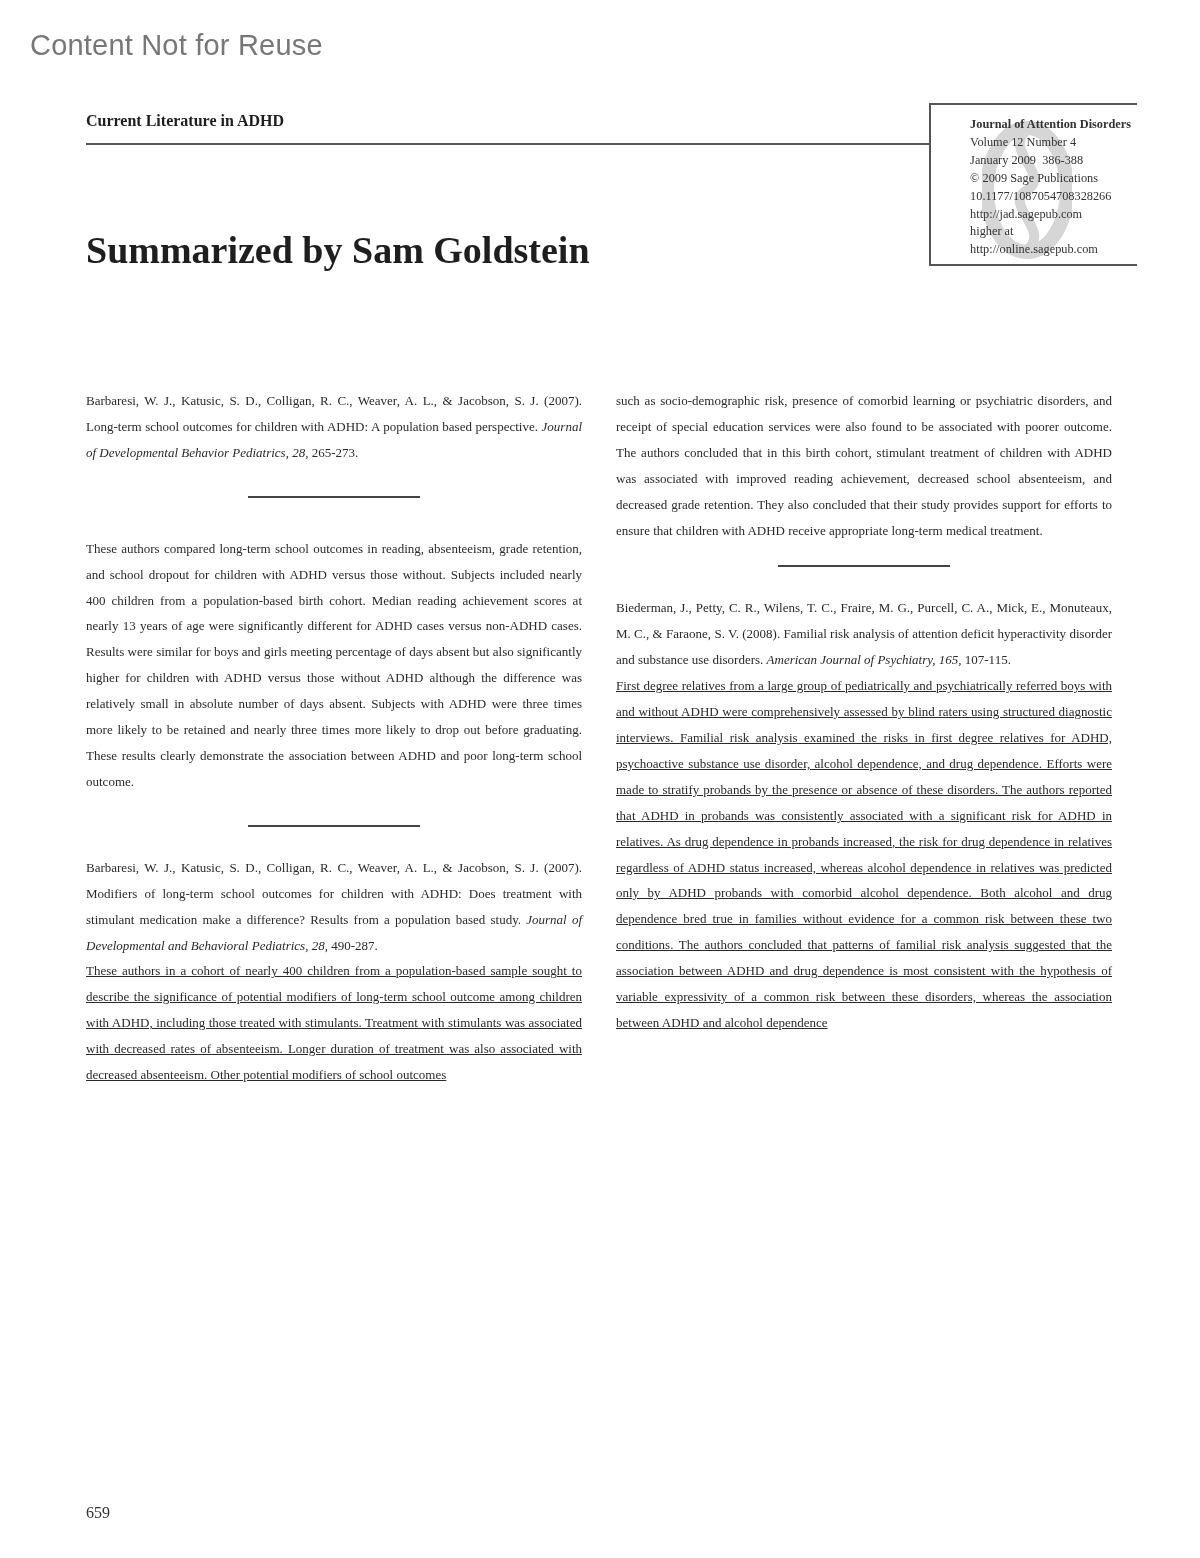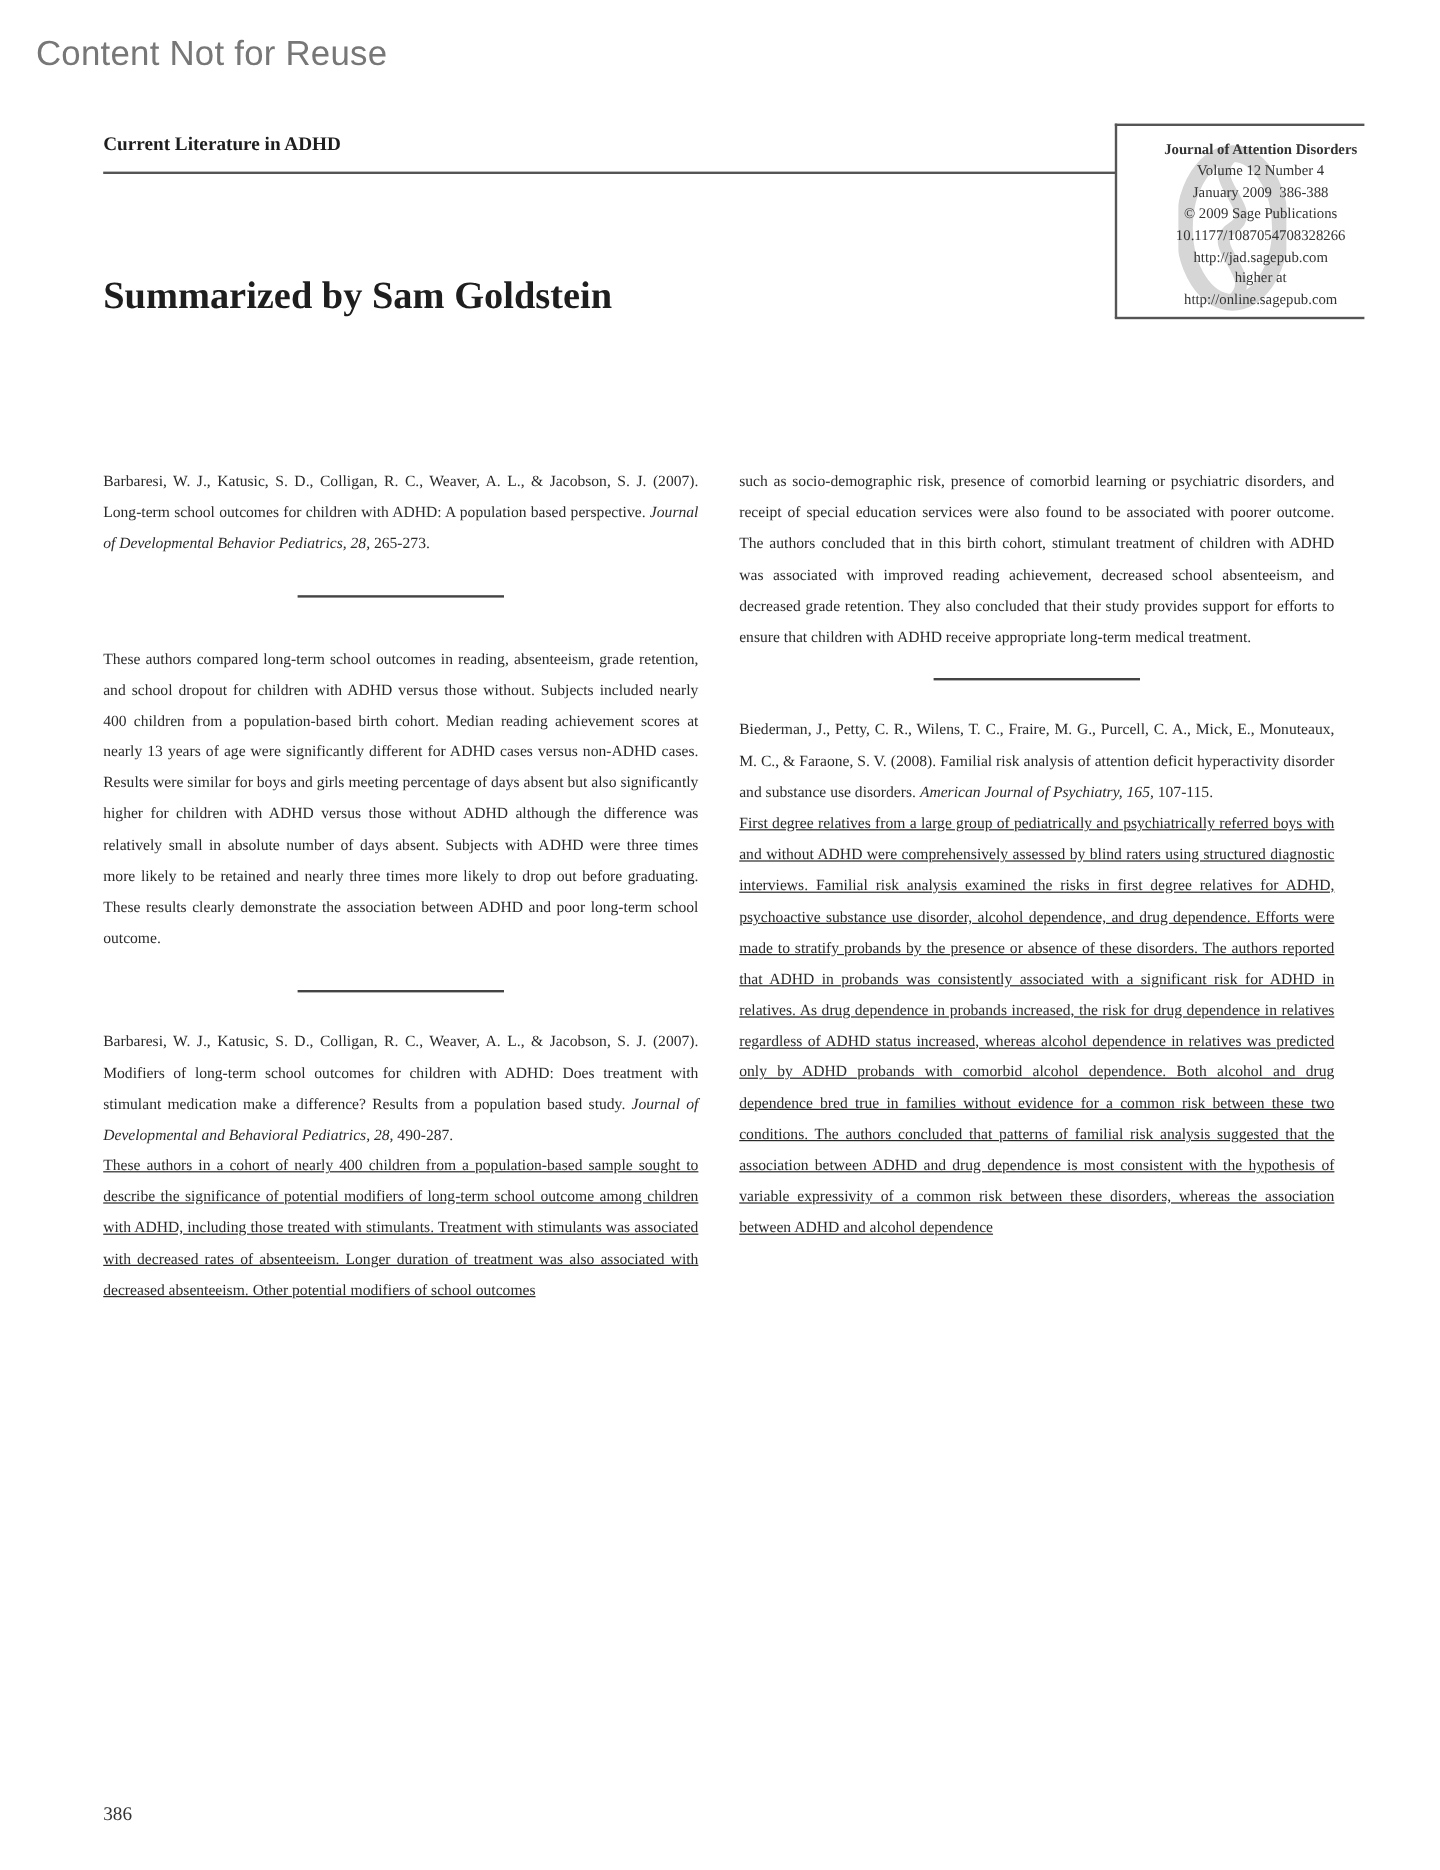--- a/index.html
+++ b/index.html
@@ -62,33 +62,33 @@
       position: absolute;
       left: 982px;
       top: 120px;
       width: 90px;
       height: 140px;
     }
     .journal-info {
       position: absolute;
       right: 69px;
       top: 116px;
-      text-align: center;
+      text-align: left;
       font-size: 12.3px;
       line-height: 17.9px;
       color: #333333;
     }
     .journal-info .jname {
       font-weight: bold;
     }
     .byline {
       position: absolute;
       left: 86px;
       top: 228px;
-      font-size: 32px;
+      font-size: 38px;
       font-weight: bold;
       color: #1e1e1e;
     }
     .column {
       position: absolute;
       top: 388px;
       width: 496px;
       font-size: 13px;
       line-height: 25.9px;
       text-align: justify;
@@ -166,13 +166,13 @@
 
   <div style="height: 22px;"></div>
   <div class="divider"></div>
   <div style="height: 28px;"></div>
 
   <p class="para"><span>Biederman, J., Petty, C. R., Wilens, T. C., Fraire, M. G., Purcell, C. A., Mick, E., Monuteaux, M. C., &amp; Faraone, S. V. (2008). Familial risk analysis of attention deficit hyperactivity disorder and substance use disorders. </span><i>American Journal of Psychiatry, 165,</i><span> 107-115.</span></p>
 
   <p class="para gap-md">First degree relatives from a large group of pediatrically and psychiatrically referred boys with and without ADHD were comprehensively assessed by blind raters using structured diagnostic interviews. Familial risk analysis examined the risks in first degree relatives for ADHD, psychoactive substance use disorder, alcohol dependence, and drug dependence. Efforts were made to stratify probands by the presence or absence of these dis­orders. The authors reported that ADHD in probands was consistently associated with a significant risk for ADHD in relatives. As drug dependence in probands increased, the risk for drug dependence in relatives regardless of ADHD status increased, whereas alcohol dependence in relatives was predicted only by ADHD probands with comorbid alcohol dependence. Both alcohol and drug dependence bred true in families without evidence for a common risk between these two conditions. The authors concluded that patterns of familial risk analysis suggested that the association between ADHD and drug dependence is most consistent with the hypothesis of variable expres­sivity of a common risk between these disorders, whereas the association between ADHD and alcohol dependence</p>
 </div>
 
-<div class="page-number">386</div>
+<div class="page-number">659</div>
 
 </body></html>

